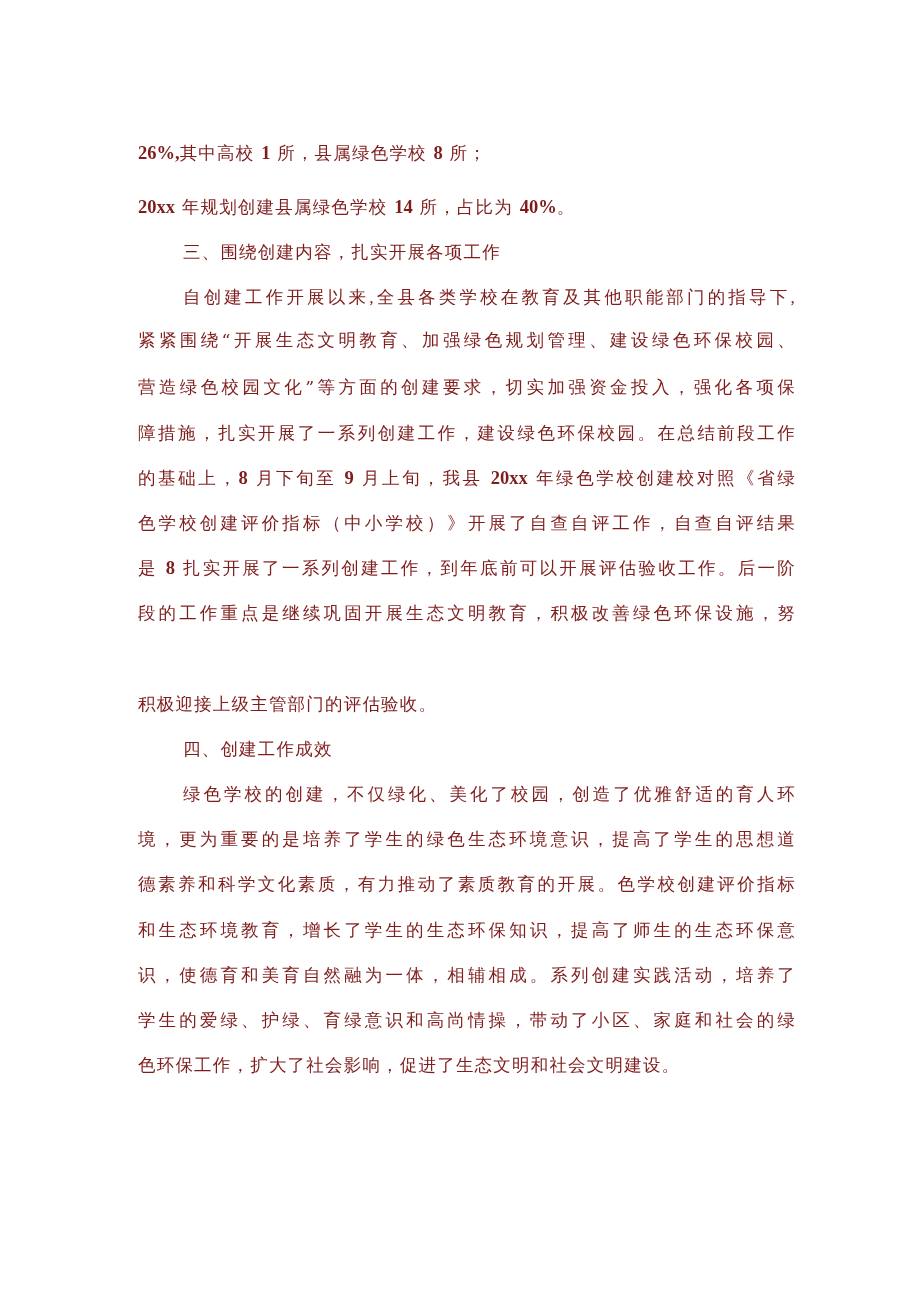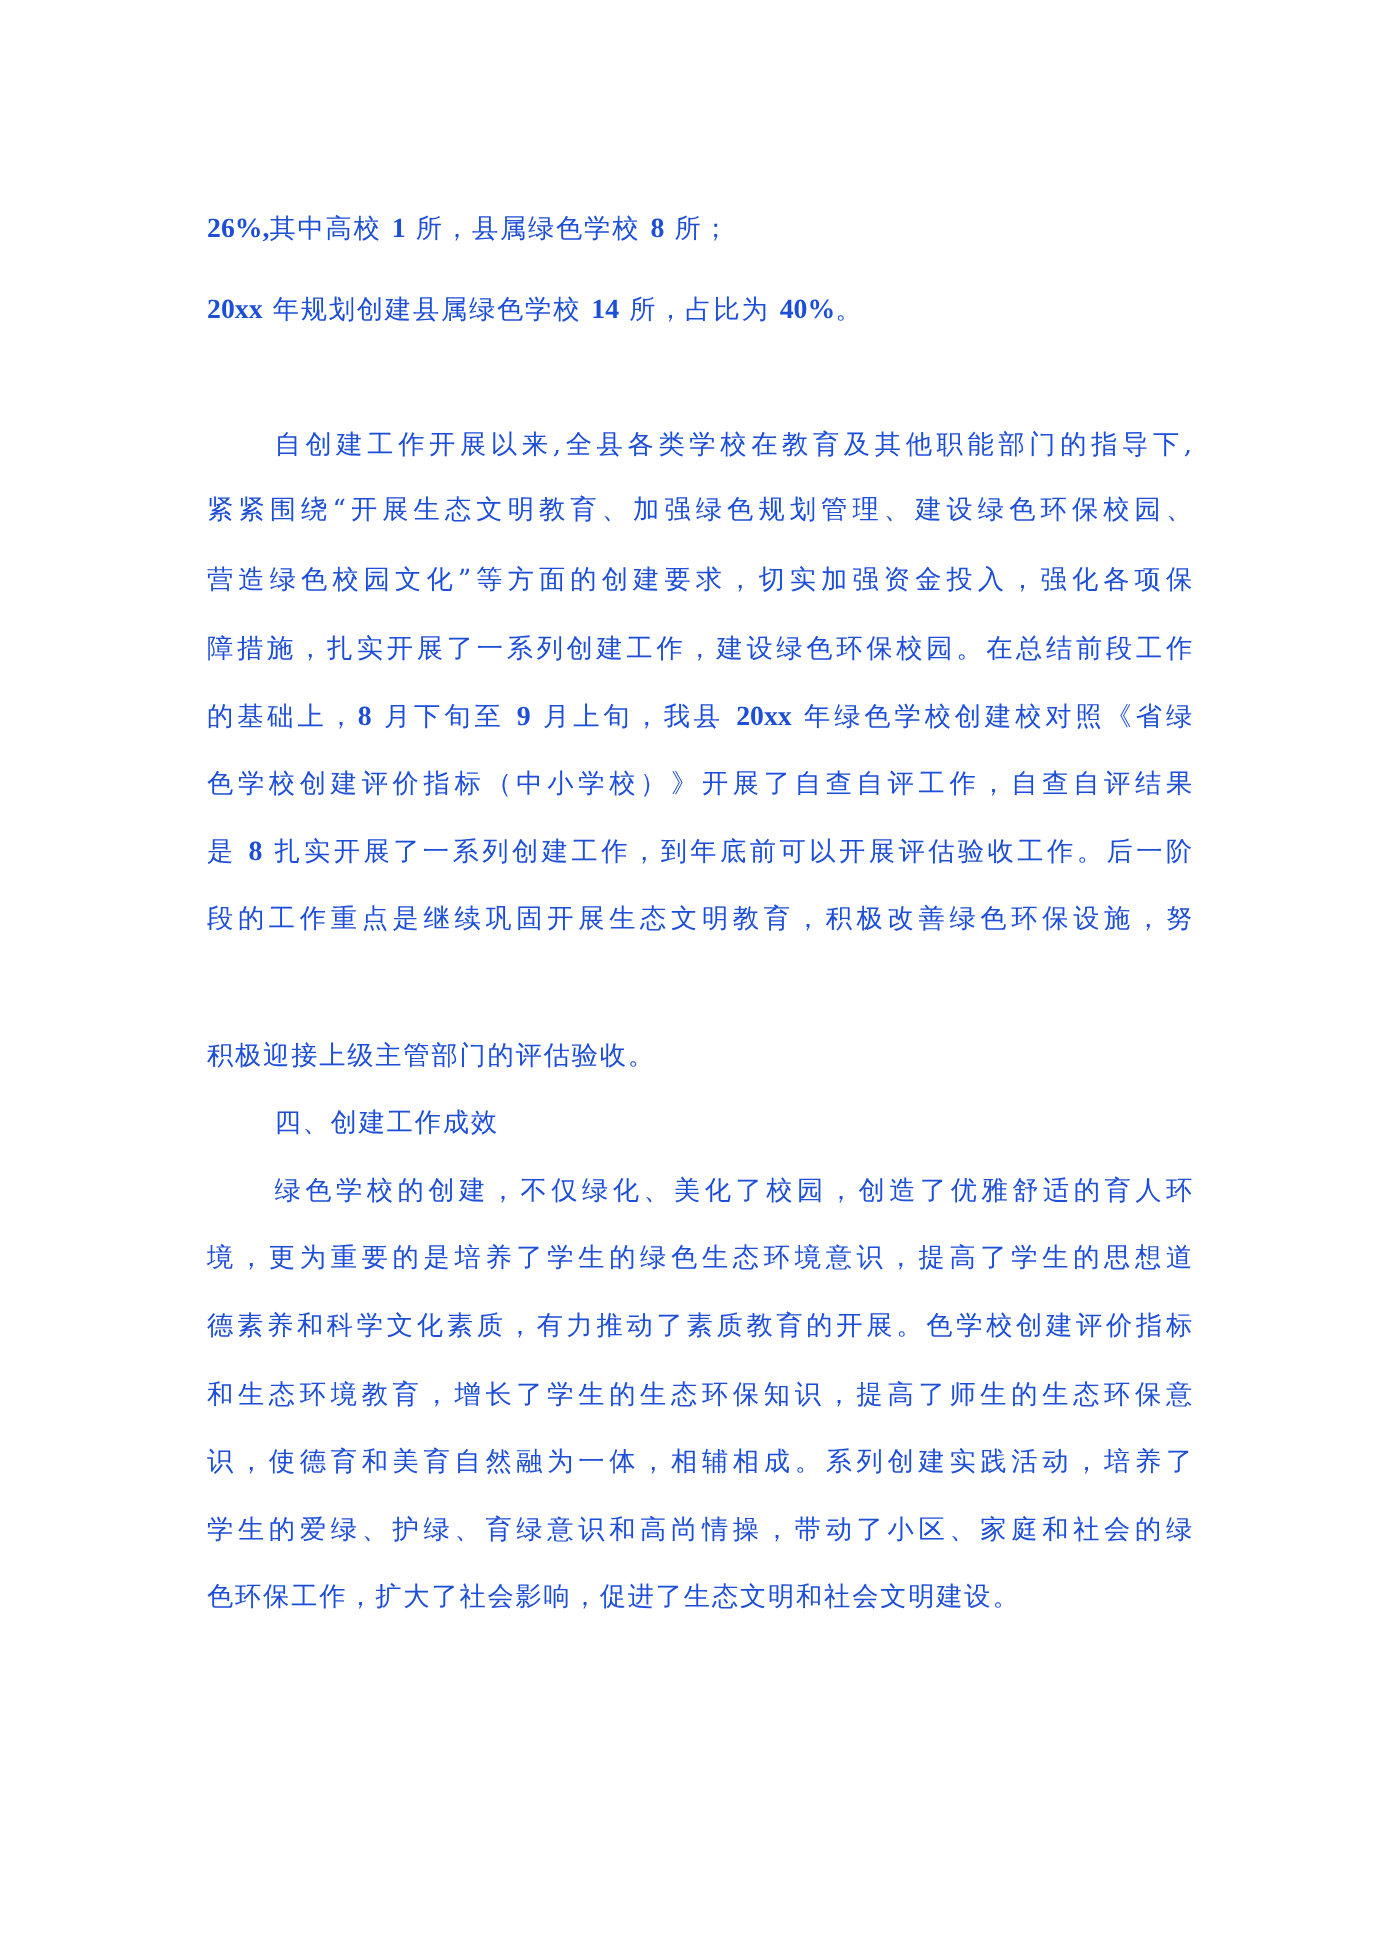--- a/index.html
+++ b/index.html
@@ -24,50 +24,51 @@
       background: #ffffff;
     }
     .line {
       position: absolute;
       left: 138px;
       width: 660px;
       font-size: 17.5px;
       line-height: 24px;
       white-space: nowrap;
       letter-spacing: 1.2px;
-      color: #1d4ed8;
+      color: #7f1d1d;
     }
     .line.indent { left: 183px; }
     .line.justify {
       text-align: justify;
       text-align-last: justify;
       white-space: normal;
       width: 658px;
     }
-    .line.justify.indent { width: 613px; }
+    .line.justify.indent { width: 613px; font-family: Liberation Serif, serif; }
     b, .b {
       font-family: "Liberation Serif", "DejaVu Serif", serif;
       font-weight: bold;
       letter-spacing: 0;
       font-size: 18.5px;
     }
   </style>
 </head>
 <body>
 
 <div class="page">
 
   <div class="line" style="top:141px">
     <b>26%,</b><span>其中高校 </span><b>1</b><span> 所，县属绿色学校 </span><b>8</b><span> 所；</span>
   </div>
 
   <div class="line" style="top:195px">
     <b>20xx</b><span> 年规划创建县属绿色学校 </span><b>14</b><span> 所，占比为 </span><b>40%</b><span>。</span>
   </div>
 
+  <div class="line indent" style="top:240px">三、围绕创建内容，扎实开展各项工作</div>
 
   <div class="line indent justify" style="top:285px">自创建工作开展以来,全县各类学校在教育及其他职能部门的指导下,</div>
   <div class="line justify" style="top:328px">紧紧围绕“开展生态文明教育、加强绿色规划管理、建设绿色环保校园、</div>
   <div class="line justify" style="top:375px">营造绿色校园文化”等方面的创建要求，切实加强资金投入，强化各项保</div>
   <div class="line justify" style="top:421px">障措施，扎实开展了一系列创建工作，建设绿色环保校园。在总结前段工作</div>
 
   <div class="line justify" style="top:466px">
     <span>的基础上，</span><b>8</b><span> 月下旬至 </span><b>9</b><span> 月上旬，我县 </span><b>20xx</b><span> 年绿色学校创建校对照《省绿</span>
   </div>
 

